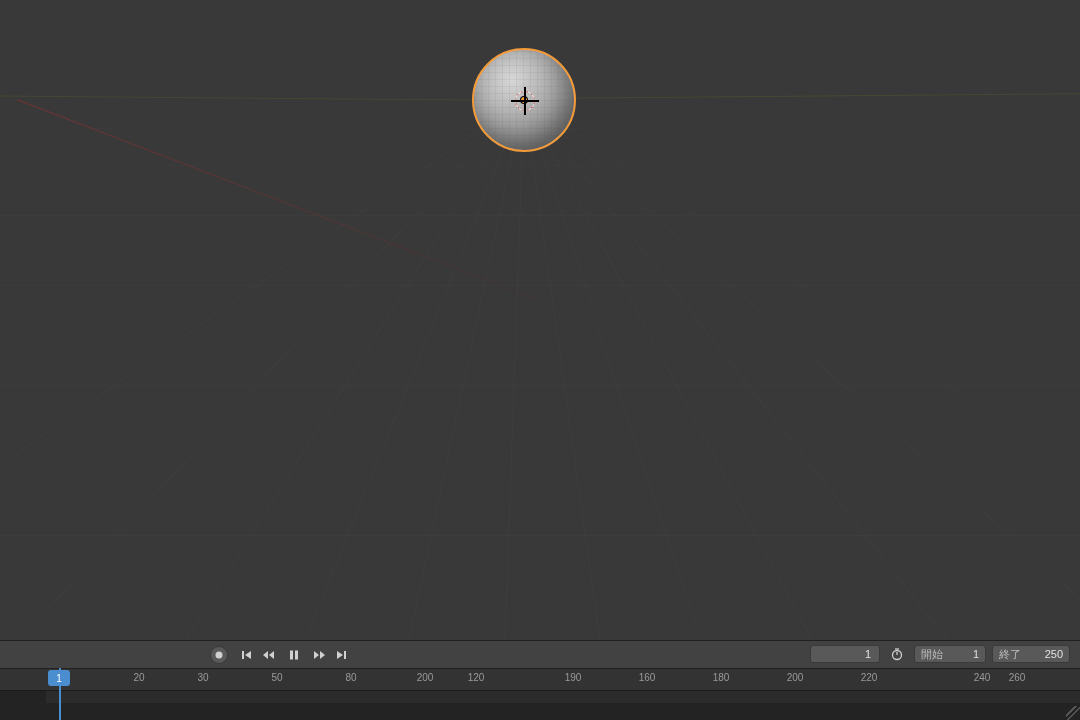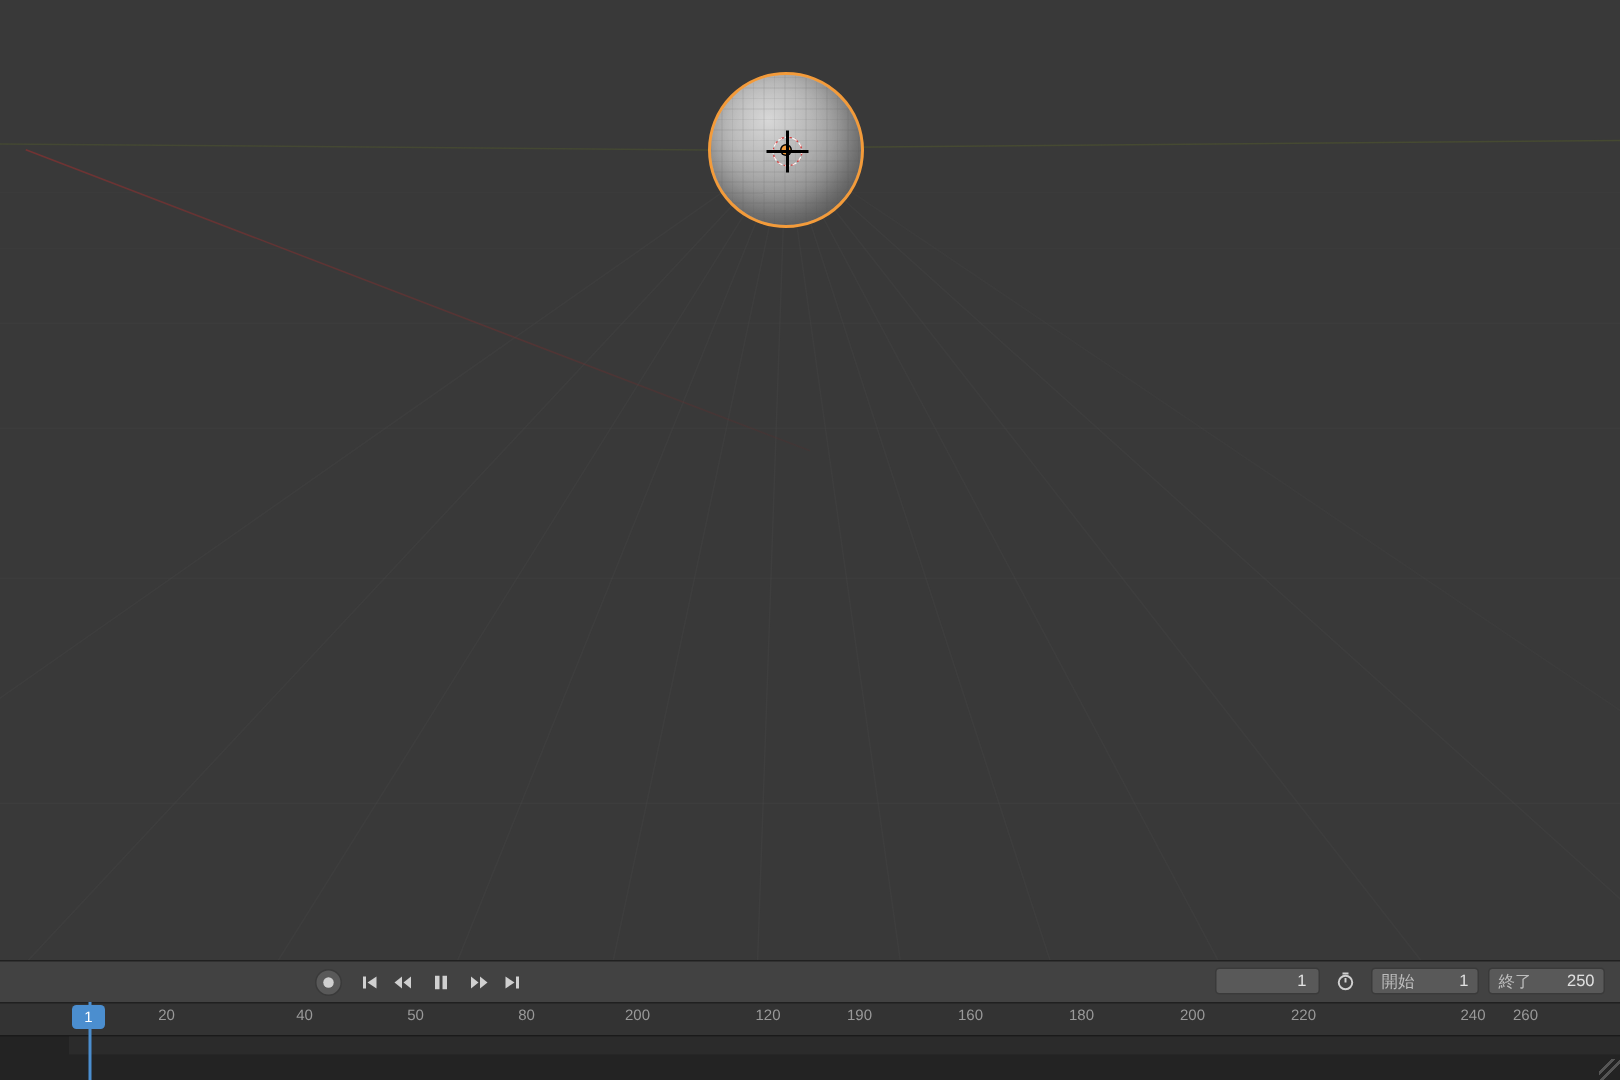--- a/index.html
+++ b/index.html
@@ -242,26 +242,26 @@
       <span style="margin-left:auto;">1</span>
     </div>
     <div class="lbl-field" style="width:78px;">
       <span class="lbl">終了</span>
       <span style="margin-left:auto;">250</span>
     </div>
   </div>
 </div>
 
 <div class="timeline-ruler">
-  <span class="tick" style="left:111px;">20</span>
-  <span class="tick" style="left:203px;">40</span>
+  <span class="tick" style="left:139px;">20</span>
+  <span class="tick" style="left:203px;">30</span>
   <span class="tick" style="left:277px;">50</span>
   <span class="tick" style="left:351px;">80</span>
   <span class="tick" style="left:425px;">200</span>
-  <span class="tick" style="left:512px;">120</span>
+  <span class="tick" style="left:476px;">120</span>
   <span class="tick" style="left:573px;">190</span>
   <span class="tick" style="left:647px;">160</span>
   <span class="tick" style="left:721px;">180</span>
   <span class="tick" style="left:795px;">200</span>
   <span class="tick" style="left:869px;">220</span>
   <span class="tick" style="left:982px;">240</span>
   <span class="tick" style="left:1017px;">260</span>
 </div>
 
 <div class="timeline-track">

